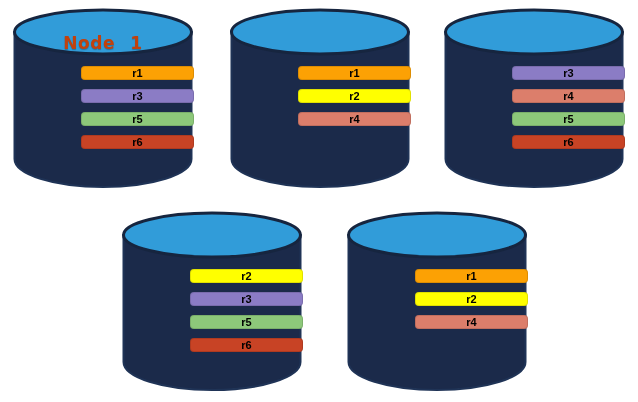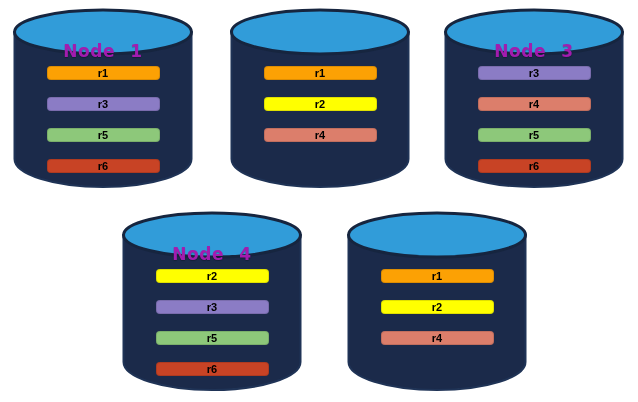--- a/index.html
+++ b/index.html
@@ -6,30 +6,30 @@
   .stage{
     position:relative;
     width:638px;height:402px;
     background:#ffffff;
     font-family:"DejaVu Sans","Liberation Sans",sans-serif;
     overflow:hidden;
   }
   .node{position:absolute;width:182px;height:183px;}
   .node svg{position:absolute;top:0;left:0;display:block;}
   .node-title{
-    position:absolute;top:24px;left:0;right:0;height:38px;
+    position:absolute;top:16px;left:0;right:0;height:38px;
     display:flex;align-items:center;justify-content:center;
-    color:#a21caf;font-weight:bold;font-size:17px;
+    color:#c2410c;font-weight:bold;font-size:17px;
     letter-spacing:.5px;word-spacing:9px;
     text-shadow:0 1px 1px rgba(0,0,0,.25);
     z-index:2;
   }
   .bars{
     position:absolute;top:58px;left:0;right:0;
-    display:flex;flex-direction:column;align-items:center;gap:17px;
+    display:flex;flex-direction:column;align-items:flex-end;gap:9px;
     z-index:2;
   }
   .bar{
     width:113px;height:14px;border-radius:4px;
     display:flex;align-items:center;justify-content:center;
     font-size:11px;font-weight:bold;color:#000;
     font-family:"Liberation Sans",sans-serif;
     box-shadow:0 0 0 1px rgba(0,0,0,.12) inset;
   }
   
@@ -68,35 +68,33 @@
       <div class="bar" style="background: rgb(255, 255, 0);">r2</div>
       <div class="bar" style="background: rgb(220, 126, 107);">r4</div>
     </div>
   </div>
 
   <div class="node pos-n3">
     <svg width="182" height="183" viewBox="0 0 182 183">
       <path d="M2.5 24 L2.5 151 A88.5 28 0 0 0 179.5 151 L179.5 24 Z" stroke-width="2" fill="#1B2A4A" stroke="#1F3356"></path>
       <ellipse cx="91" cy="24" rx="88.5" ry="22" stroke-width="3" fill="#319CD9" stroke="#16253F"></ellipse>
     </svg>
-    <div class="node-title">Node 3</div>
     <div class="bars">
       <div class="bar" style="background: rgb(139, 124, 197);">r3</div>
       <div class="bar" style="background: rgb(220, 126, 107);">r4</div>
       <div class="bar" style="background: rgb(141, 200, 122);">r5</div>
       <div class="bar" style="background: rgb(200, 67, 37);">r6</div>
     </div>
   </div>
 
   <div class="node pos-n4">
     <svg width="182" height="183" viewBox="0 0 182 183">
       <path d="M2.5 24 L2.5 151 A88.5 28 0 0 0 179.5 151 L179.5 24 Z" stroke-width="2" fill="#1B2A4A" stroke="#1F3356"></path>
       <ellipse cx="91" cy="24" rx="88.5" ry="22" stroke-width="3" fill="#319CD9" stroke="#16253F"></ellipse>
     </svg>
-    <div class="node-title">Node 4</div>
     <div class="bars">
       <div class="bar" style="background: rgb(255, 255, 0);">r2</div>
       <div class="bar" style="background: rgb(139, 124, 197);">r3</div>
       <div class="bar" style="background: rgb(141, 200, 122);">r5</div>
       <div class="bar" style="background: rgb(200, 67, 37);">r6</div>
     </div>
   </div>
 
   <div class="node pos-n5">
     <svg width="182" height="183" viewBox="0 0 182 183">

